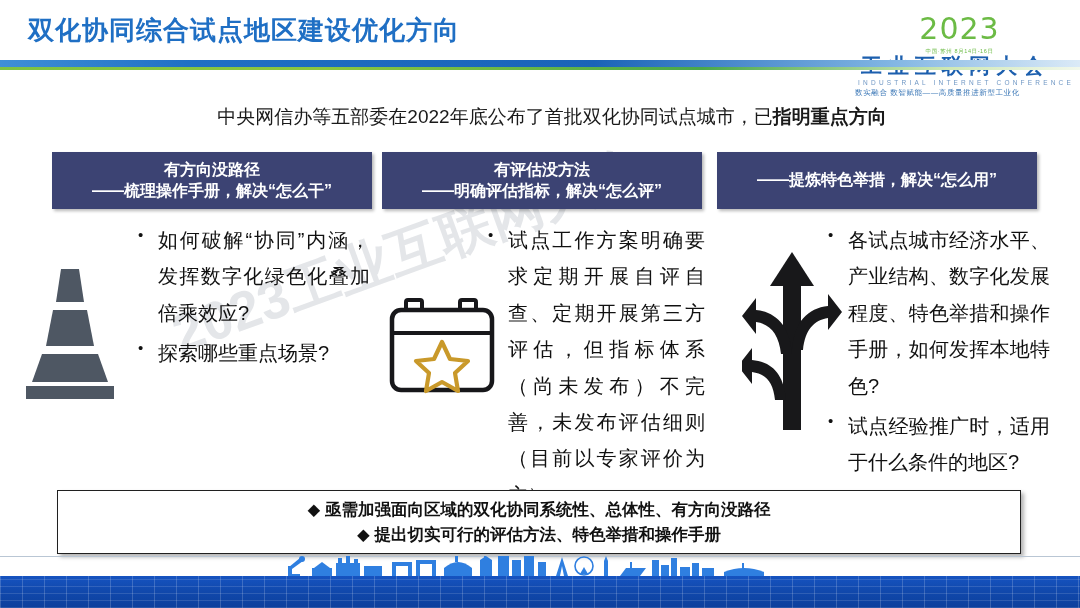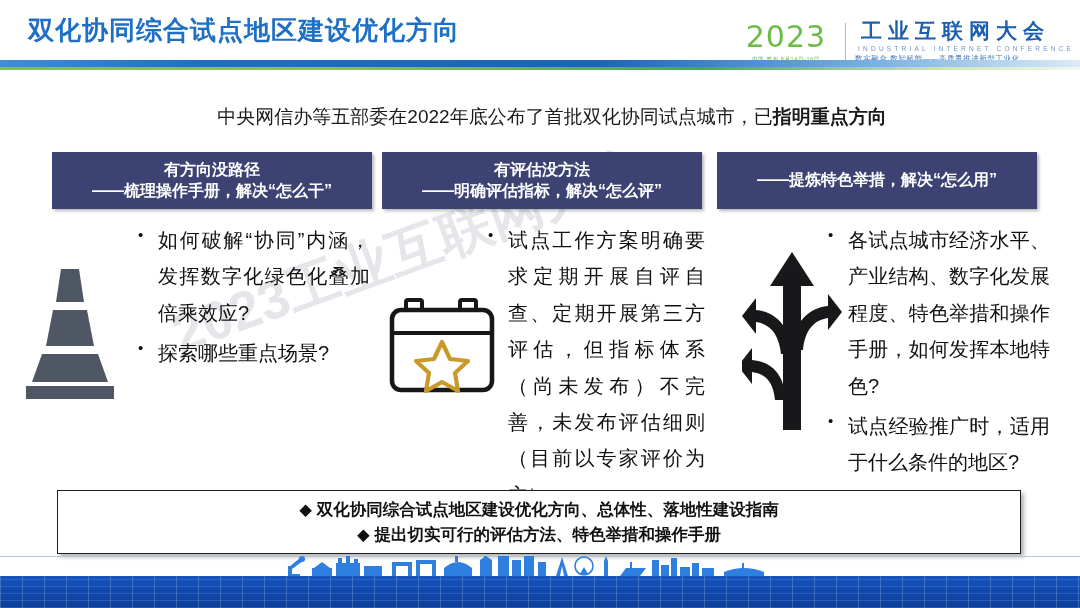--- a/index.html
+++ b/index.html
@@ -23,21 +23,21 @@
   .rule-blue{
     position:absolute;left:0;top:0;width:1080px;height:7px;
     background:linear-gradient(90deg,#3f8fd6 0%,#1f6fc4 18%,#1a63b8 55%,#7fb4e2 82%,#dbeaf7 100%);
   }
   .rule-green{
     position:absolute;left:0;top:7px;width:1080px;height:3px;
     background:linear-gradient(90deg,#7ec242 0%,#8cc63f 30%,#4aa84a 65%,#cfe8b5 88%,#f2f8ec 100%);
   }
 
   
-  .logo{position:absolute;right:6px;top:14px;height:56px;display:flex;align-items:center;}
+  .logo{position:absolute;right:6px;top:14px;height:56px;display:flex;align-items:center;flex-direction:column;}
   .logo-year{display:flex;flex-direction:column;align-items:center;padding-right:10px;}
   .logo-2023{
     font-size:30px;font-weight:400;color:#6cbb45;letter-spacing:1px;line-height:1;
     font-family:"DejaVu Sans",sans-serif;
   }
   .logo-date{font-size:5.5px;color:#6cbb45;letter-spacing:.6px;margin-top:4px;white-space:nowrap;}
   .logo-divider{width:1px;height:38px;background:#9ed27f;margin:0 9px;}
   .logo-right{display:flex;flex-direction:column;align-items:flex-start;}
   .logo-cn{
     font-size:21px;font-weight:700;color:#1c5fae;letter-spacing:6px;line-height:1.05;
@@ -221,21 +221,21 @@
   </div>
 
   <div class="col" id="col2">
     <ul class="bullets">
       <li>各试点城市经济水平、产业结构、数字化发展程度、特色举措和操作手册，如何发挥本地特色?</li>
       <li>试点经验推广时，适用于什么条件的地区?</li>
     </ul>
   </div>
 
   <div class="callout">
-    <div class="line">◆ 双化协同综合试点地区建设优化方向、总体性、落地性建设指南</div>
+    <div class="line">◆ 亟需加强面向区域的双化协同系统性、总体性、有方向没路径</div>
     <div class="line">◆ 提出切实可行的评估方法、特色举措和操作手册</div>
   </div>
 
   <div class="footer">
     <div class="footer-hairline"></div>
     <svg class="skyline" viewBox="0 0 1080 24" preserveAspectRatio="none">
       <g fill="#2f7fe0">
 
         <path d="M288 22 L288 12 L292 12 L292 20 L300 20 L300 22 Z"></path>
         <path d="M289 13 L300 4 L303 7 L292 15 Z"></path>

